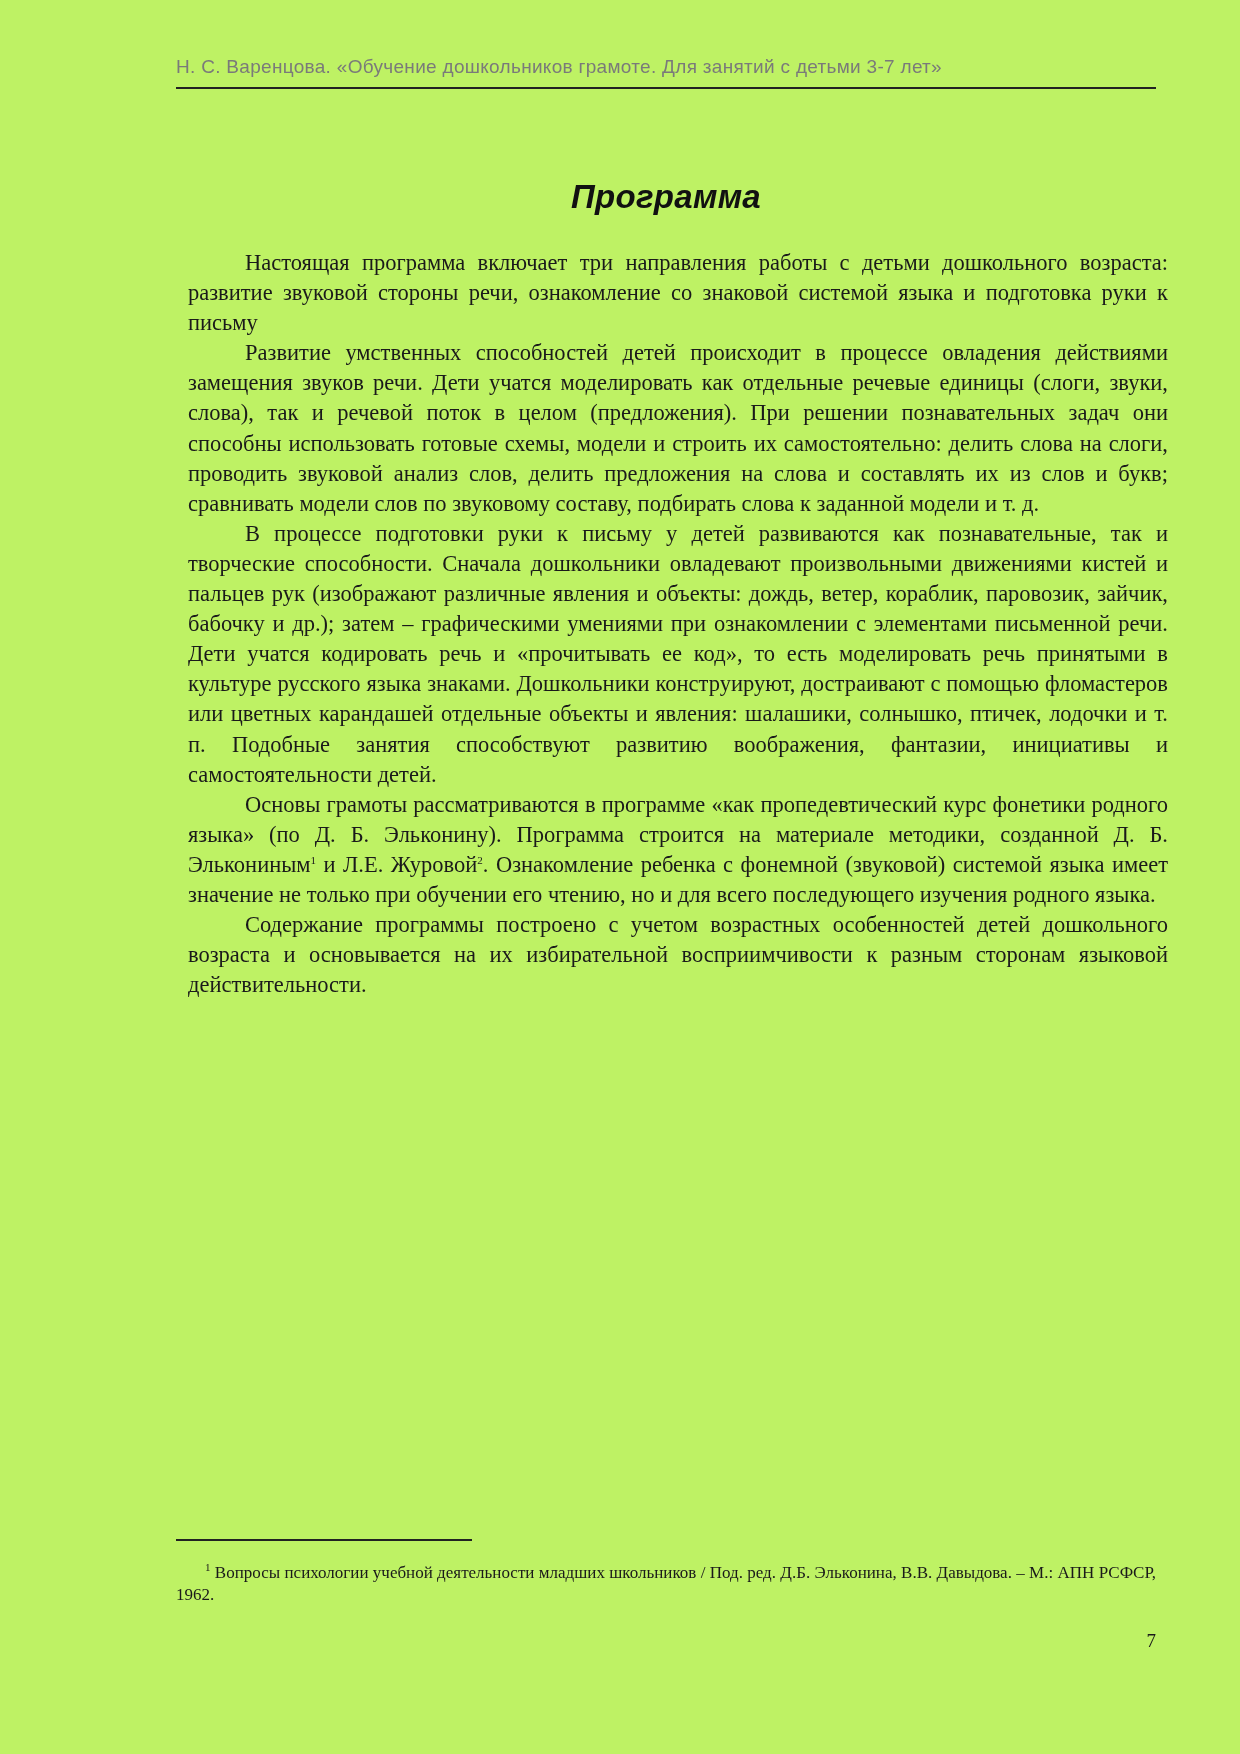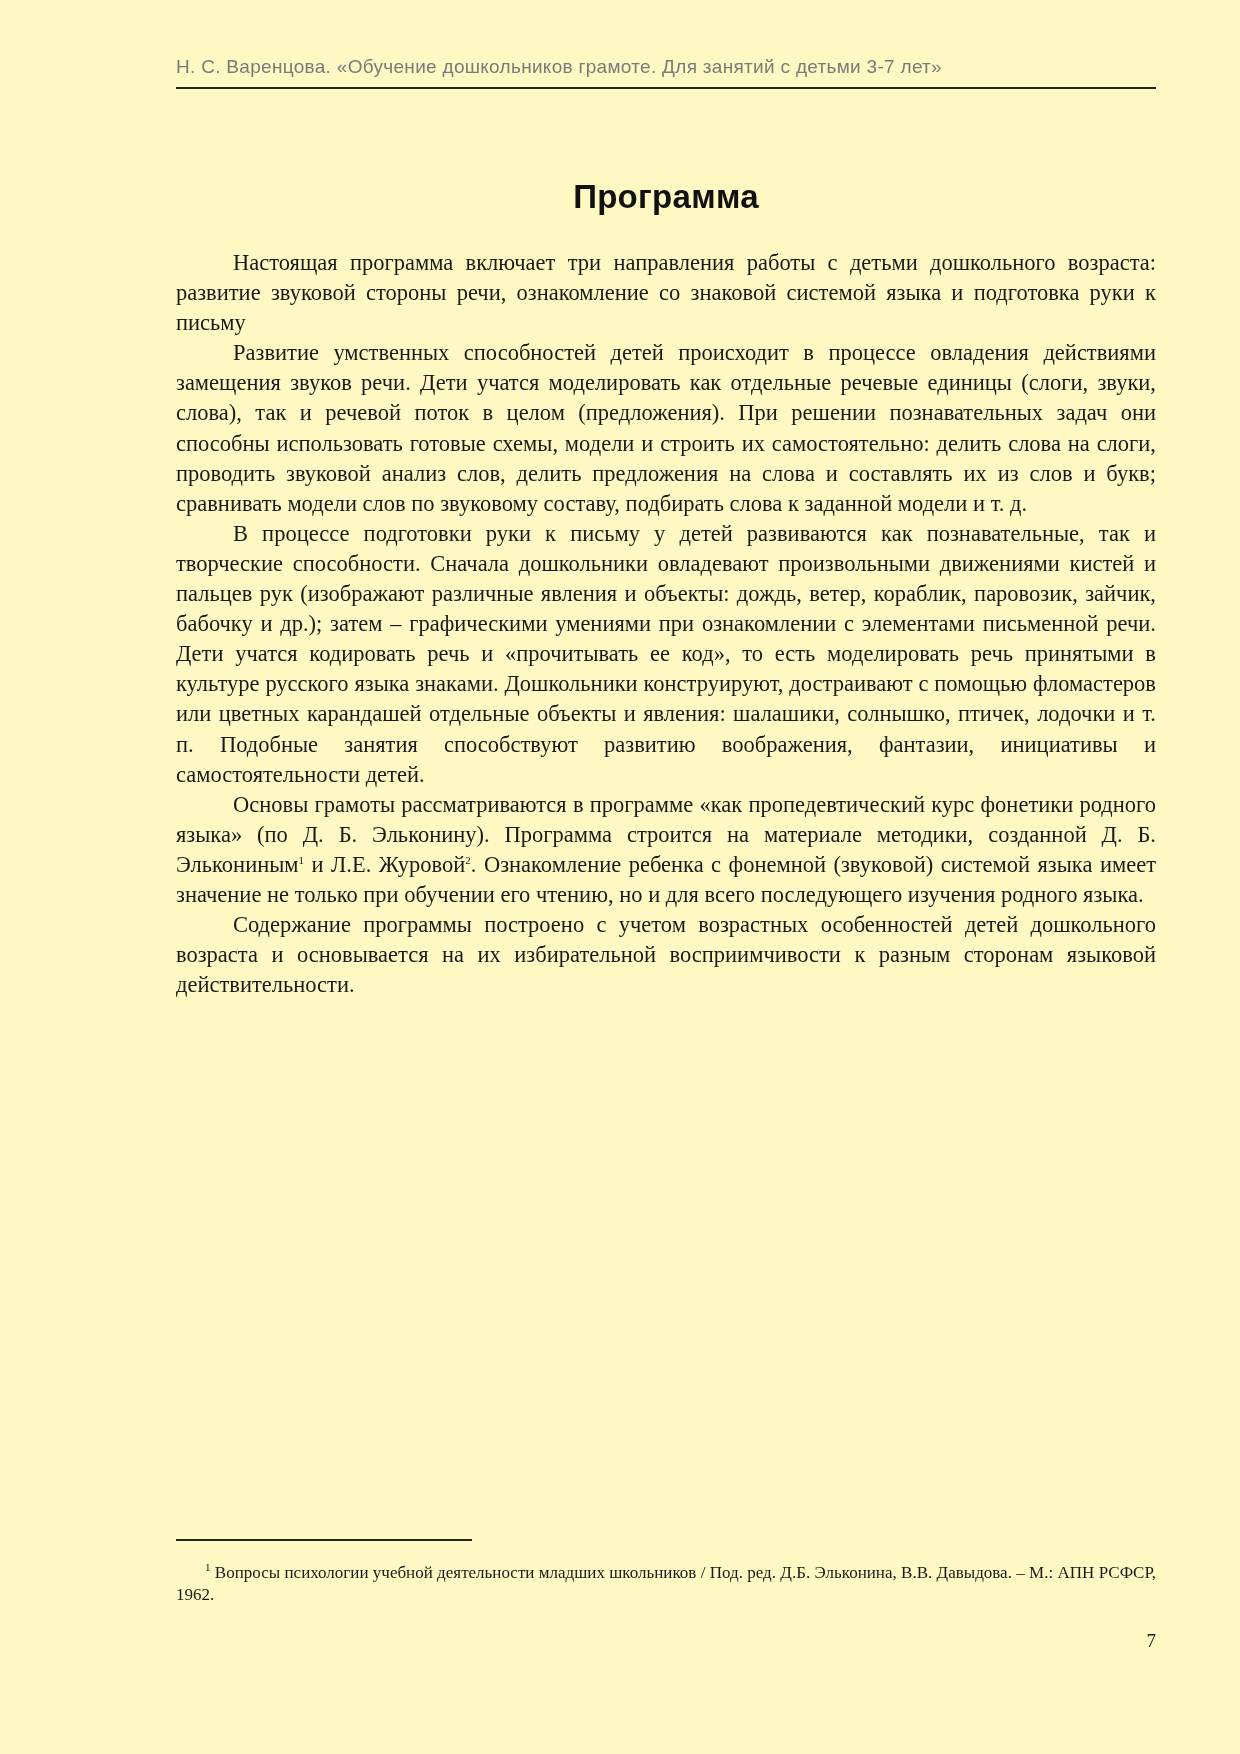--- a/index.html
+++ b/index.html
@@ -1,30 +1,30 @@
 <!DOCTYPE html>
 <html><head>
   <meta charset="utf-8">
   <style>
     html, body { margin: 0; padding: 0; background: #ffffff; }
     body { width: 1240px; height: 1754px; position: relative; overflow: hidden; }
-    .page { position: absolute; left: 0; top: 0; width: 1240px; height: 1754px; background: #fef9c3; }
+    .page { position: absolute; left: 0; top: 0; width: 1240px; height: 1754px; background: #bef264; }
     .running-header {
       position: absolute; left: 176px; top: 56px; width: 980px;
       font-family: "Liberation Sans", sans-serif; font-size: 19px; color: #7a7a7a;
       letter-spacing: 0.3px; white-space: nowrap;
     }
     .header-rule { position: absolute; left: 176px; top: 87px; width: 980px; height: 2px; background: #222; }
     .title {
       position: absolute; left: 176px; top: 178px; width: 980px; text-align: center;
       font-family: "Liberation Sans", sans-serif; font-weight: bold; font-size: 33px; color: #111;
       letter-spacing: 0.3px;
     }
     .body {
-      position: absolute; left: 176px; top: 248px; width: 980px;
+      position: absolute; left: 188px; top: 248px; width: 980px;
       font-family: "Liberation Serif", serif; font-size: 22.5px; line-height: 30.1px; color: #1a1a1a;
       text-align: justify; hyphens: none;
     }
     .body p { margin: 0; text-indent: 57px; }
     sup { font-size: 11px; line-height: 0; vertical-align: super; }
     .footnote-rule { position: absolute; left: 176px; top: 1539px; width: 296px; height: 1.5px; background: #222; }
     .footnotes {
       position: absolute; left: 176px; top: 1562px; width: 980px;
       font-family: "Liberation Serif", serif; font-size: 17px; line-height: 22px; color: #1a1a1a;
       text-align: justify;
@@ -35,21 +35,21 @@
       font-family: "Liberation Serif", serif; font-size: 19px; color: #1a1a1a;
     }
   </style>
 </head>
 <body>
 
 <div class="page">
   <div class="running-header">Н.  С.  Варенцова.  «Обучение дошкольников грамоте. Для занятий с детьми 3-7 лет»</div>
   <div class="header-rule"></div>
 
-  <h1 class="title" style="margin:0;">Программа</h1>
+  <h1 class="title" style="margin:0;font-style:italic;">Программа</h1>
 
   <div class="body">
     <p>Настоящая программа включает три направления работы с детьми дошкольного возраста: развитие звуковой стороны речи, ознакомление со знаковой системой языка и подготовка руки к письму</p>
     <p>Развитие умственных способностей детей происходит в процессе овладения действиями замещения звуков речи. Дети учатся моделировать как отдельные речевые единицы (слоги, звуки, слова), так и речевой поток в целом (предложения). При решении познавательных задач они способны использовать готовые схемы, модели и строить их самостоятельно: делить слова на слоги, проводить звуковой анализ слов, делить предложения на слова и составлять их из слов и букв; сравнивать модели слов по звуковому составу, подбирать слова к заданной модели и т. д.</p>
     <p>В процессе подготовки руки к письму у детей развиваются как познавательные, так и творческие способности. Сначала дошкольники овладевают произвольными движениями кистей и пальцев рук (изображают различные явления и объекты: дождь, ветер, кораблик, паровозик, зайчик, бабочку и др.); затем – графическими умениями при ознакомлении с элементами письменной речи. Дети учатся кодировать речь и «прочитывать ее код», то есть моделировать речь принятыми в культуре русского языка знаками. Дошкольники конструируют, достраивают с помощью фломастеров или цветных карандашей отдельные объекты и явления: шалашики, солнышко, птичек, лодочки и т. п. Подобные занятия способствуют развитию воображения, фантазии, инициативы и самостоятельности детей.</p>
     <p><span>Основы грамоты рассматриваются в программе «как пропедевтический курс фонетики родного языка» (по Д. Б. Эльконину). Программа строится на материале методики, созданной Д. Б. Элькониным</span><sup>1</sup><span> и Л.Е. Журовой</span><sup>2</sup><span>. Ознакомление ребенка с фонемной (звуковой) системой языка имеет значение не только при обучении его чтению, но и для всего последующего изучения родного языка.</span></p>
     <p>Содержание программы построено с учетом возрастных особенностей детей дошкольного возраста и основывается на их избирательной восприимчивости к разным сторонам языковой действительности.</p>
   </div>
 
   <div class="footnote-rule"></div>

